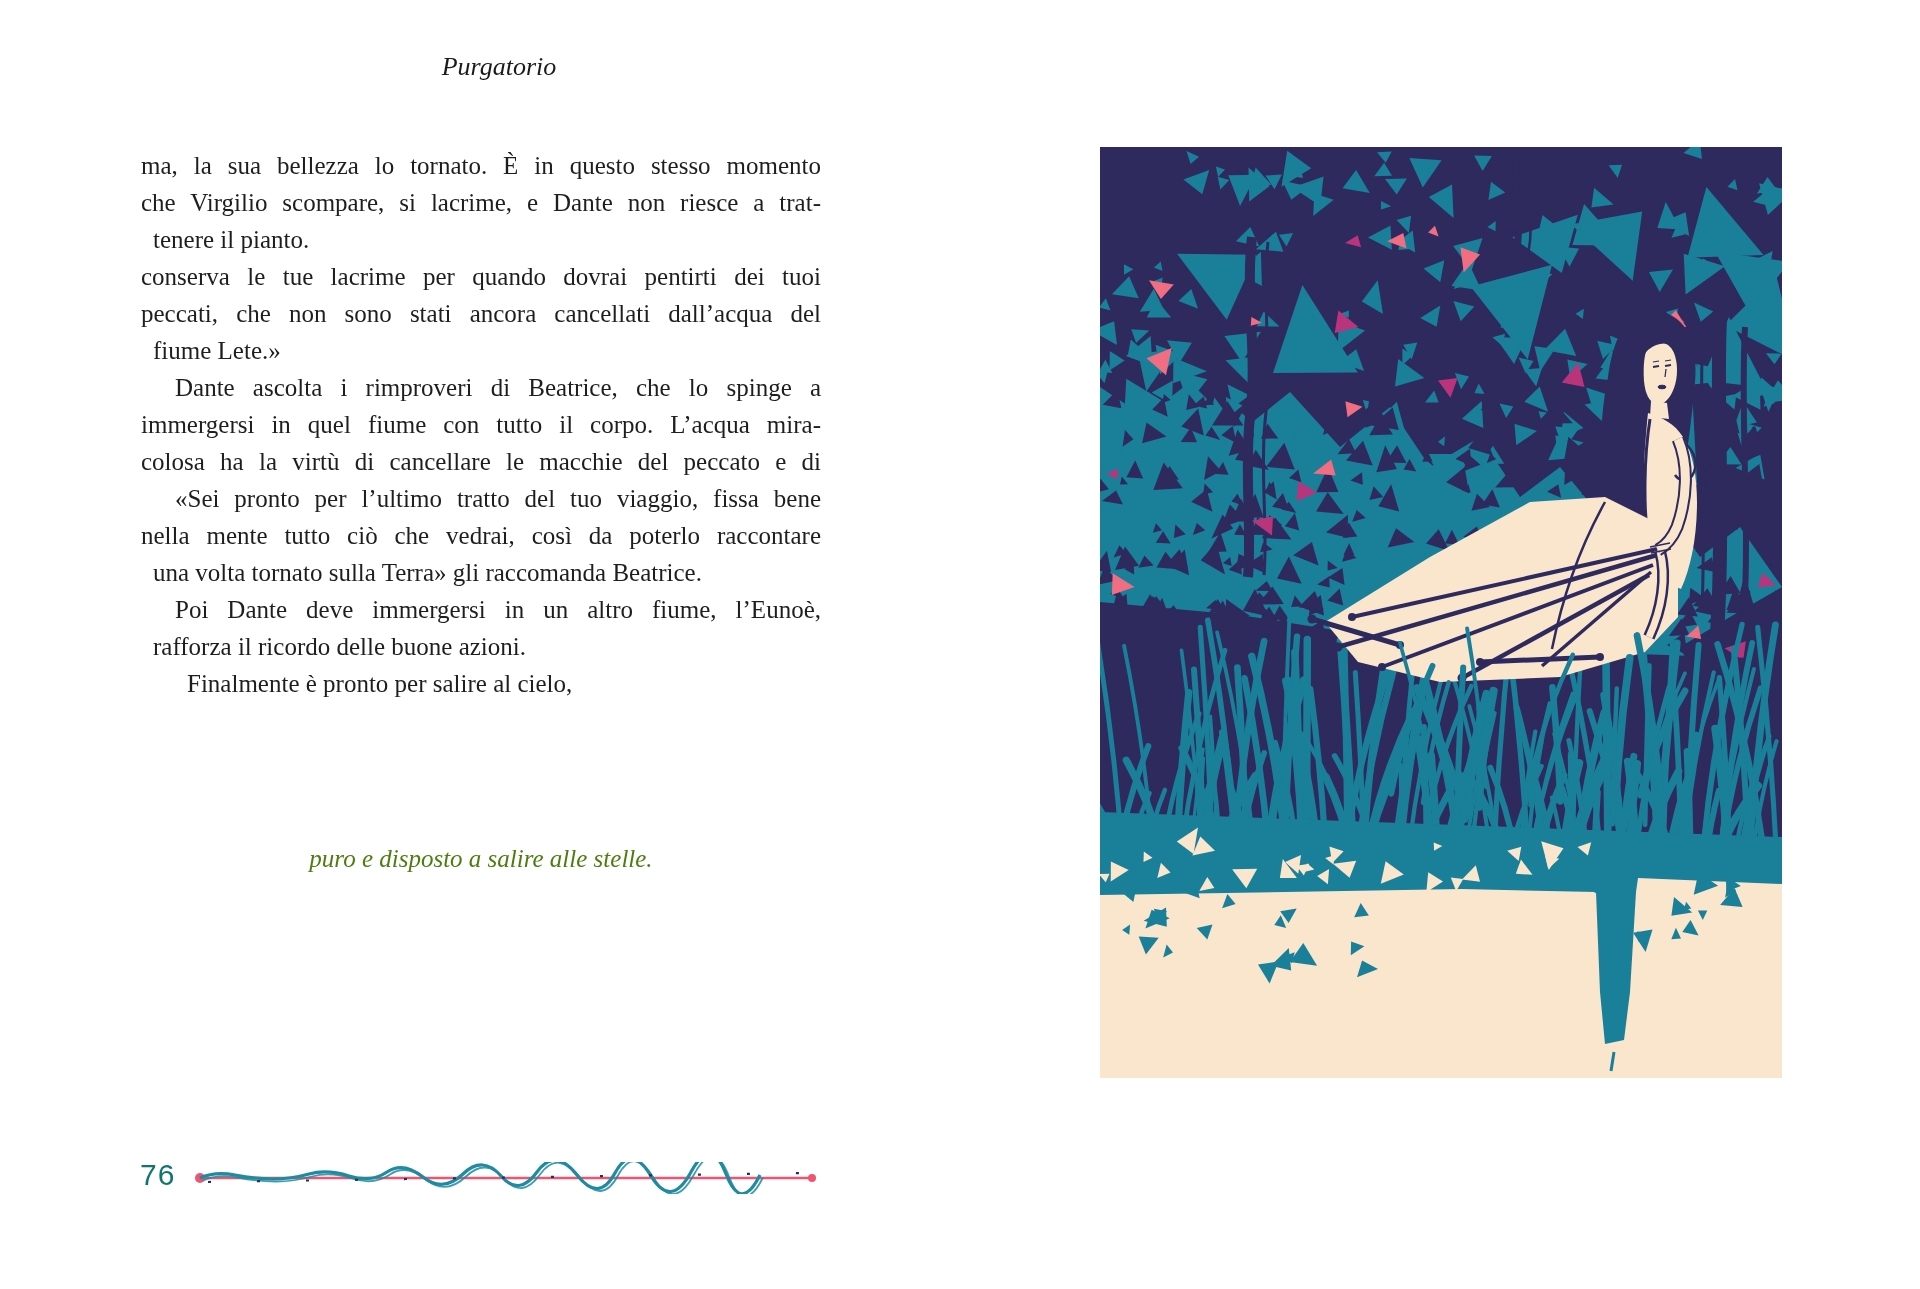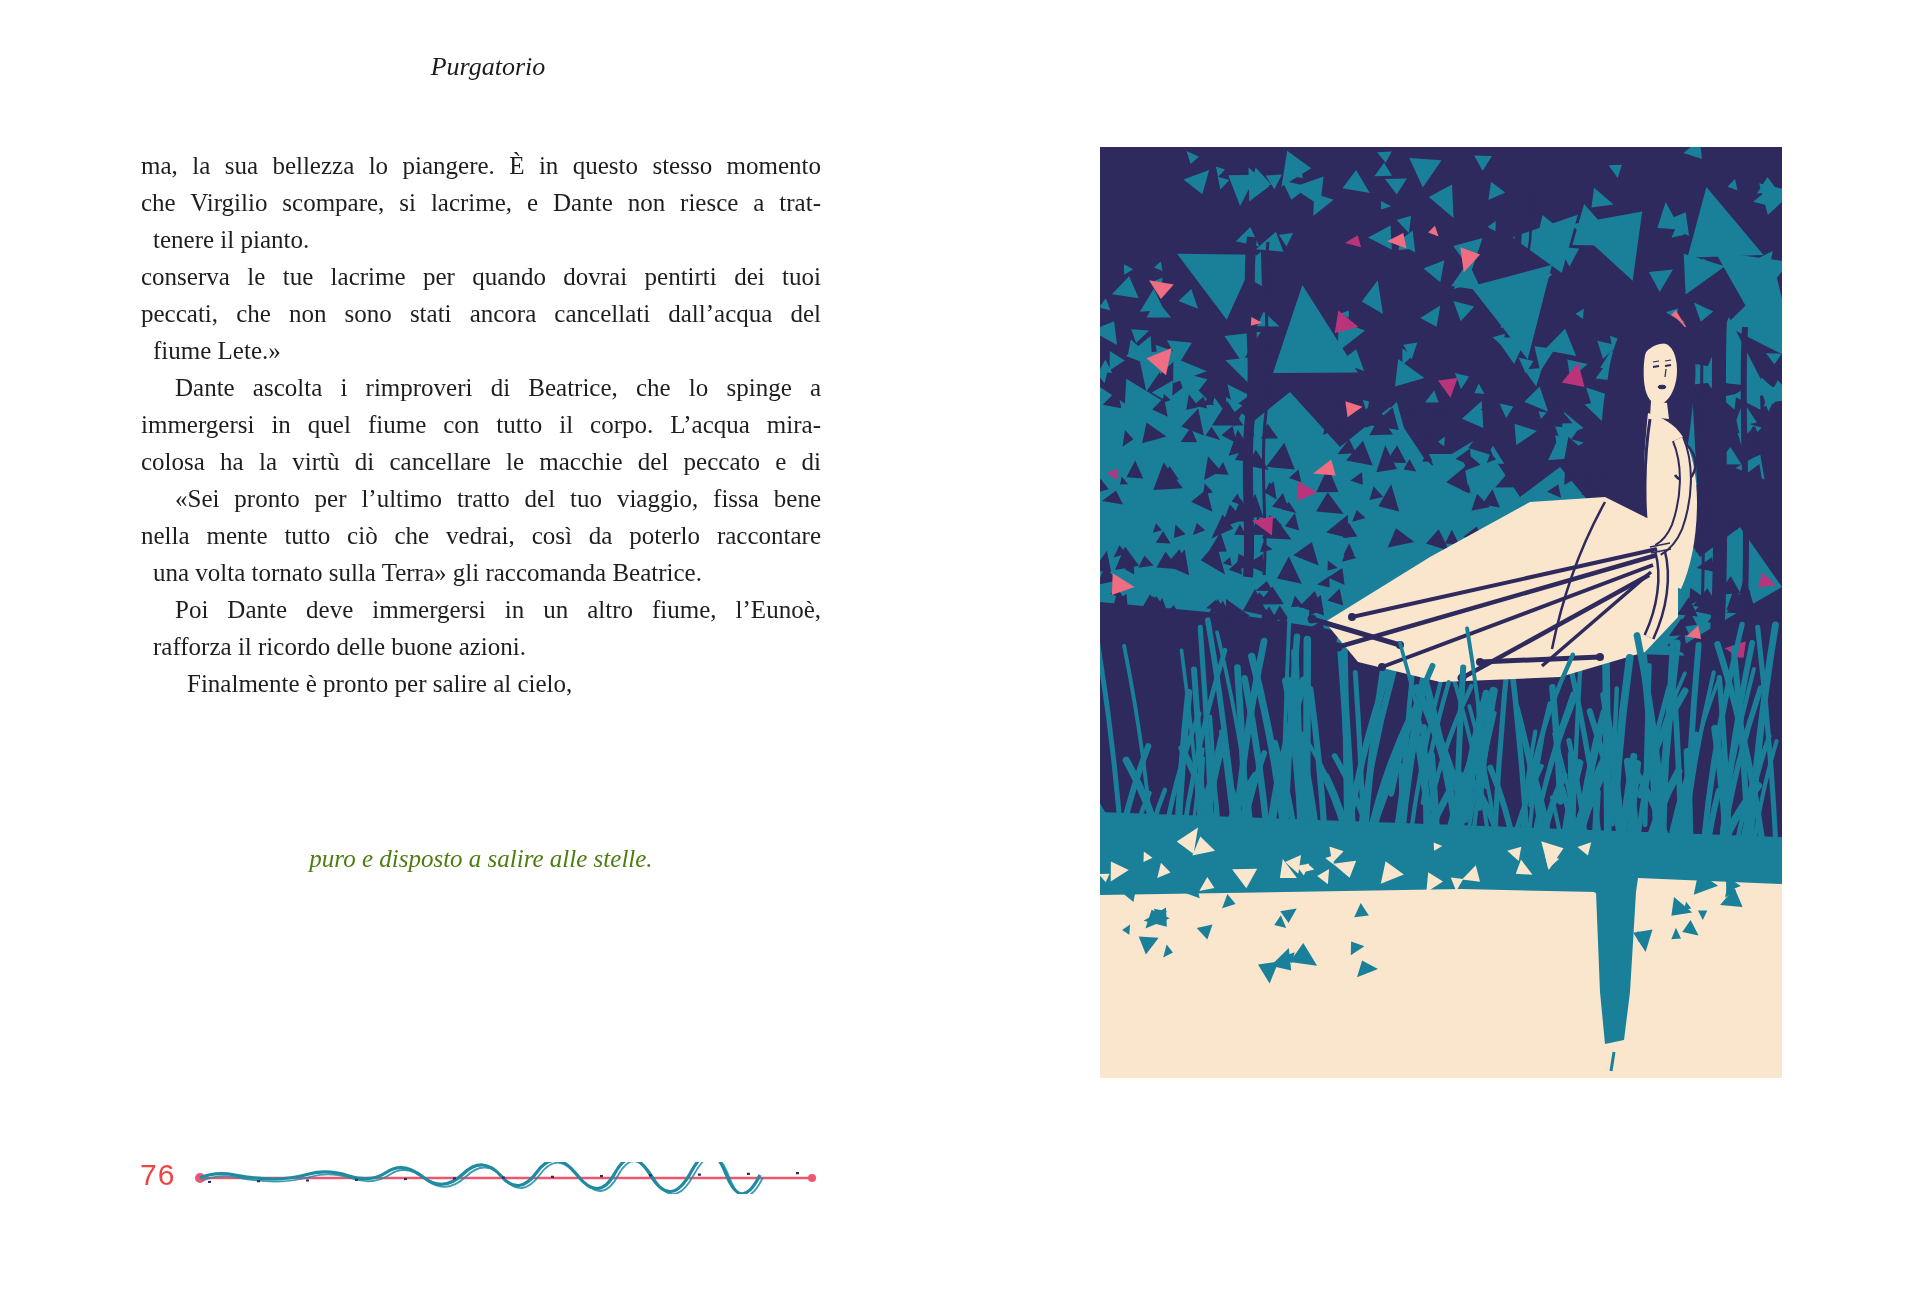--- a/index.html
+++ b/index.html
@@ -1,58 +1,58 @@
 <!DOCTYPE html>
 <html><head>
 <meta charset="utf-8">
 <style>
   html,body{margin:0;padding:0;background:#ffffff;}
   .page{position:relative;width:1920px;height:1289px;background:#ffffff;overflow:hidden;
         font-family:"Liberation Serif","DejaVu Serif",serif;color:#1e1e20;}
-  .running-head{position:absolute;left:148px;top:52px;width:680px;text-align:center;
+  .running-head{position:absolute;left:159px;top:52px;width:680px;text-align:center;
         font-style:italic;font-size:26px;color:#1b1b1d;}
   .text-block{position:absolute;left:141px;top:147px;width:680px;font-size:25px;line-height:37px;}
   .text-line{white-space:nowrap;text-align:justify;text-align-last:justify;height:37px;overflow:visible;}
   .text-line.last{text-align:left;text-align-last:left;margin-left:12px;}
   .text-line.indent{padding-left:34px;}
   .closing-quote{position:absolute;left:141px;top:845px;width:680px;text-align:center;
         font-style:italic;font-size:25px;}
   .folio{position:absolute;left:140px;top:1158px;font-family:"Liberation Sans","DejaVu Sans",sans-serif;
         font-size:30px;letter-spacing:1px;}
   .divider{position:absolute;left:190px;top:1162px;}
   .illustration{position:absolute;left:1100px;top:147px;width:682px;height:931px;}
 </style>
 </head>
 <body>
 
 <div class="page">
 
   <div class="running-head">Purgatorio</div>
 
   <div class="text-block" id="text-block" style="color: rgb(30, 30, 32);">
-      <div class="text-line">ma, la sua bellezza lo piangere. È in questo stesso momento</div>
+      <div class="text-line">ma, la sua bellezza lo tornato. È in questo stesso momento</div>
       <div class="text-line">che Virgilio scompare, si lacrime, e Dante non riesce a trat-</div>
       <div class="text-line last">tenere il pianto.</div>
       <div class="text-line">conserva le tue lacrime per quando dovrai pentirti dei tuoi</div>
       <div class="text-line">peccati, che non sono stati ancora cancellati dall’acqua del</div>
       <div class="text-line last">fiume Lete.»</div>
       <div class="text-line indent">Dante ascolta i rimproveri di Beatrice, che lo spinge a</div>
       <div class="text-line">immergersi in quel fiume con tutto il corpo. L’acqua mira-</div>
       <div class="text-line">colosa ha la virtù di cancellare le macchie del peccato e di</div>
       <div class="text-line indent">«Sei pronto per l’ultimo tratto del tuo viaggio, fissa bene</div>
       <div class="text-line">nella mente tutto ciò che vedrai, così da poterlo raccontare</div>
       <div class="text-line last">una volta tornato sulla Terra» gli raccomanda Beatrice.</div>
       <div class="text-line indent">Poi Dante deve immergersi in un altro fiume, l’Eunoè,</div>
       <div class="text-line last">rafforza il ricordo delle buone azioni.</div>
       <div class="text-line last indent">Finalmente è pronto per salire al cielo,</div>
     </div>
 
   <div class="closing-quote" id="closing-quote" style="color: #4d7c0f;">puro e disposto a salire alle stelle.</div>
 
-  <div class="folio" style="color: #ef4444;">76</div>
+  <div class="folio" style="color: #0f766e;">76</div>
 
   <svg class="divider" width="630" height="32" viewBox="0 0 630 32">
     <g>
       <line id="div-pink" x1="10" y1="16" x2="622" y2="16" stroke-width="2.6" stroke="#ed5570"></line>
       <circle id="div-dot1" cx="10" cy="16" r="5" fill="#ed5570"></circle>
       <circle id="div-dot2" cx="622" cy="16" r="4" fill="#ed5570"></circle>
       <path id="div-wave1" fill="none" stroke-width="3.2" d="M10 16 q15 -7 35 -3 t38 4 t36 -5 t40 2 t38 -4 t36 5 t40 -3 t38 2 t36 -4 t40 3 t38 -2 t36 3 t40 -4 t35 2 t34 1" stroke="#1f8ba1"></path>
       <path id="div-wave2" fill="none" stroke-width="1.8" opacity="0.85" transform="translate(3,2.5)" d="M10 16 q15 -7 35 -3 t38 4 t36 -5 t40 2 t38 -4 t36 5 t40 -3 t38 2 t36 -4 t40 3 t38 -2 t36 3 t40 -4 t35 2 t34 1" stroke="#1f8ba1"></path>
       <path id="div-dash" fill="none" stroke-width="2.2" stroke-dasharray="3 46" d="M18 20 L614 11" stroke="#2e2a5e"></path>
     </g>

